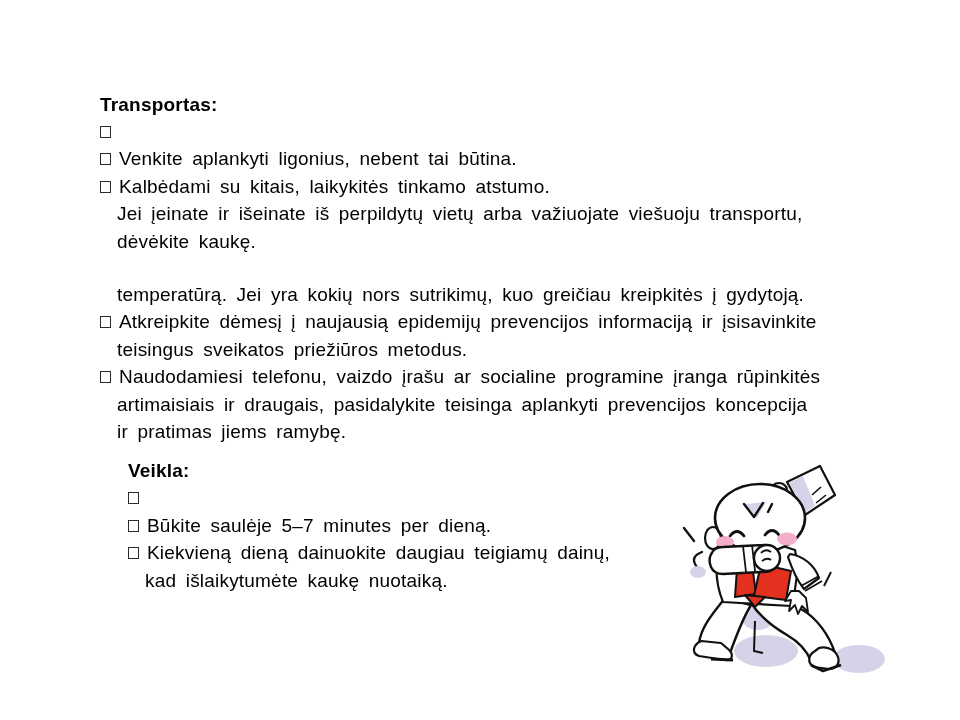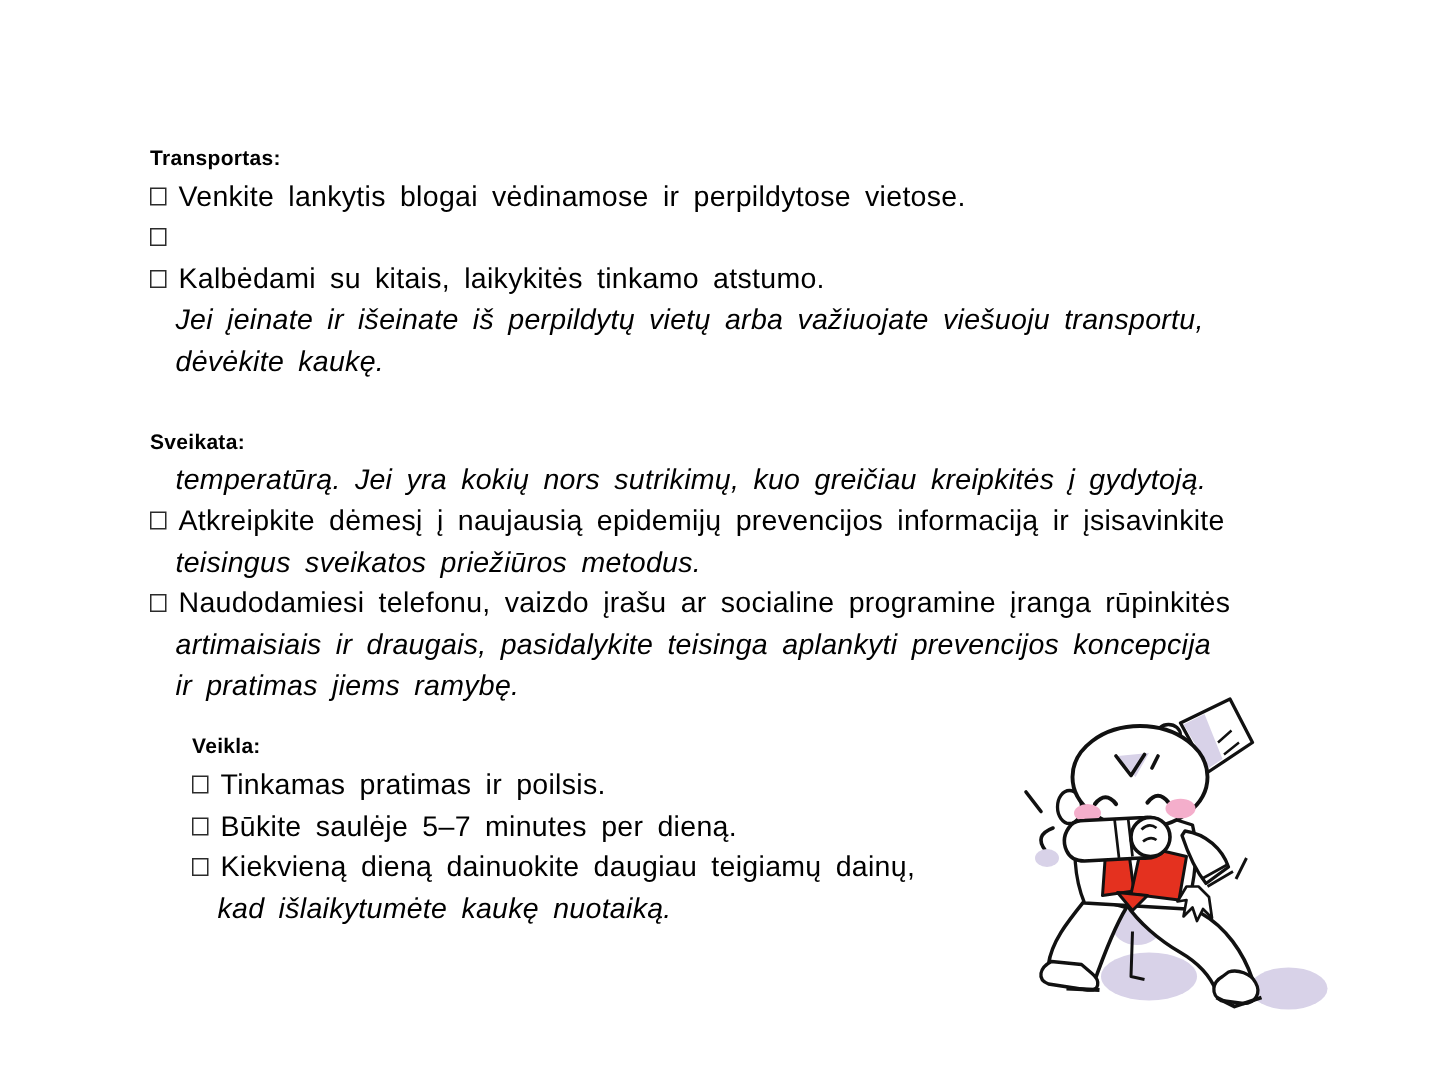--- a/index.html
+++ b/index.html
@@ -11,66 +11,65 @@
     position:relative;
     overflow:hidden;
   }
   .content {
     position:absolute; left:100px; top:92px; width:800px;
   }
   .sec + .sec { margin-top:26px; }
   .sec:nth-child(3) { margin-top:13px;margin-left:28px; }
   .hd {
     margin:0; padding:0;
-    font-size:14px; font-weight:bold; line-height:26px;
+    font-size:19px; font-weight:bold; line-height:26px;
     letter-spacing:0.2px;
   }
   .ln {
     font-size:19px; line-height:27.4px;
     letter-spacing:0.2px; word-spacing:4px;
     white-space:nowrap;
   }
-  .ln.c { padding-left:17px;font-style:italic; }
+  .ln.c { padding-left:17px; }
   .bq {
     display:inline-block; width:9px; height:10px;
     border:1.4px solid #2b2b2b;
     margin-right:8px;
   }
   .illu {
     position:absolute; left:653px; top:455px;
     width:250px; height:235px;
   }
 </style>
 </head>
 <body>
 
 <div class="content">
 
   <section class="sec">
     <h2 class="hd">Transportas:</h2>
-    <div class="ln b"><span class="bq"></span><span class="tx">Venkite lankytis blogai vėdinamose ir perpildytose vietose.</span></div>
     <div class="ln b"><span class="bq"></span></div>
+    <div class="ln b"><span class="bq"></span><span class="tx">Venkite aplankyti ligonius, nebent tai būtina.</span></div>
     <div class="ln b"><span class="bq"></span><span class="tx">Kalbėdami su kitais, laikykitės tinkamo atstumo.</span></div>
     <div class="ln c"><span class="tx">Jei įeinate ir išeinate iš perpildytų vietų arba važiuojate viešuoju transportu,</span></div>
     <div class="ln c"><span class="tx">dėvėkite kaukę.</span></div>
   </section>
 
   <section class="sec">
-    <h2 class="hd">Sveikata:</h2>
     <div class="ln c"><span class="tx">temperatūrą. Jei yra kokių nors sutrikimų, kuo greičiau kreipkitės į gydytoją.</span></div>
     <div class="ln b"><span class="bq"></span><span class="tx">Atkreipkite dėmesį į naujausią epidemijų prevencijos informaciją ir įsisavinkite</span></div>
     <div class="ln c"><span class="tx">teisingus sveikatos priežiūros metodus.</span></div>
     <div class="ln b"><span class="bq"></span><span class="tx">Naudodamiesi telefonu, vaizdo įrašu ar socialine programine įranga rūpinkitės</span></div>
     <div class="ln c"><span class="tx">artimaisiais ir draugais, pasidalykite teisinga aplankyti prevencijos koncepcija</span></div>
     <div class="ln c"><span class="tx">ir pratimas jiems ramybę.</span></div>
   </section>
 
   <section class="sec">
     <h2 class="hd">Veikla:</h2>
-    <div class="ln b"><span class="bq"></span><span class="tx">Tinkamas pratimas ir poilsis.</span></div>
+    <div class="ln b"><span class="bq"></span></div>
     <div class="ln b"><span class="bq"></span><span class="tx">Būkite saulėje 5–7 minutes per dieną.</span></div>
     <div class="ln b"><span class="bq"></span><span class="tx">Kiekvieną dieną dainuokite daugiau teigiamų dainų,</span></div>
     <div class="ln c"><span class="tx">kad išlaikytumėte kaukę nuotaiką.</span></div>
   </section>
 
 </div>
 
 <div class="illu">
   <svg width="250" height="235" viewBox="0 0 250 235" xmlns="http://www.w3.org/2000/svg">
 

